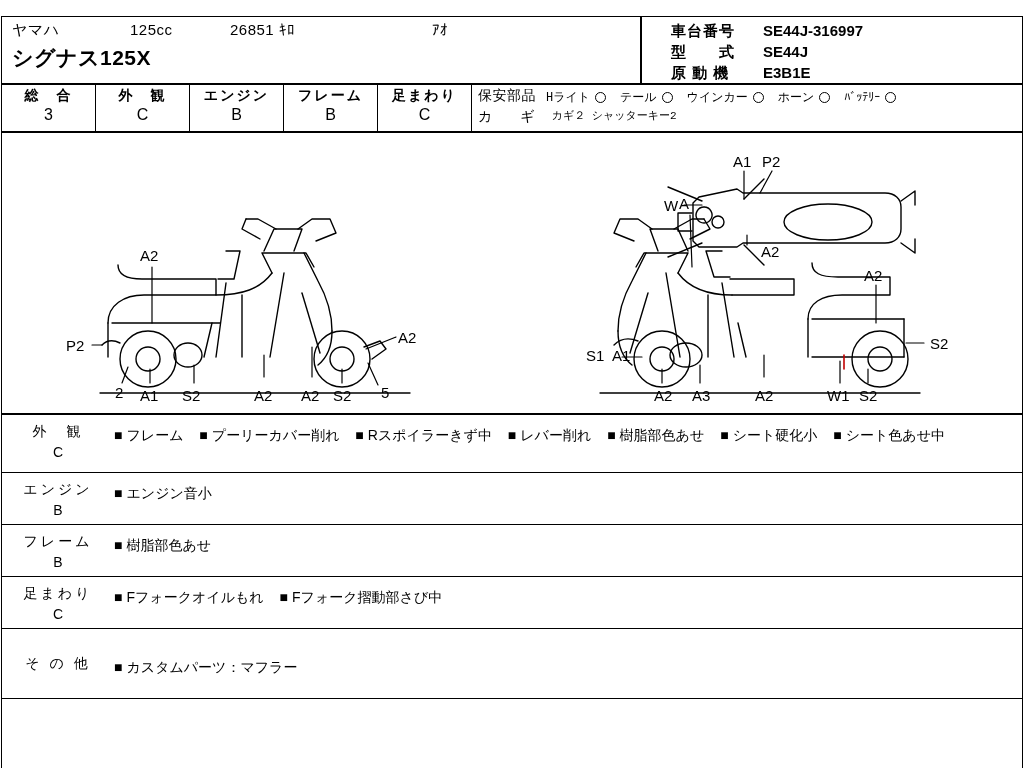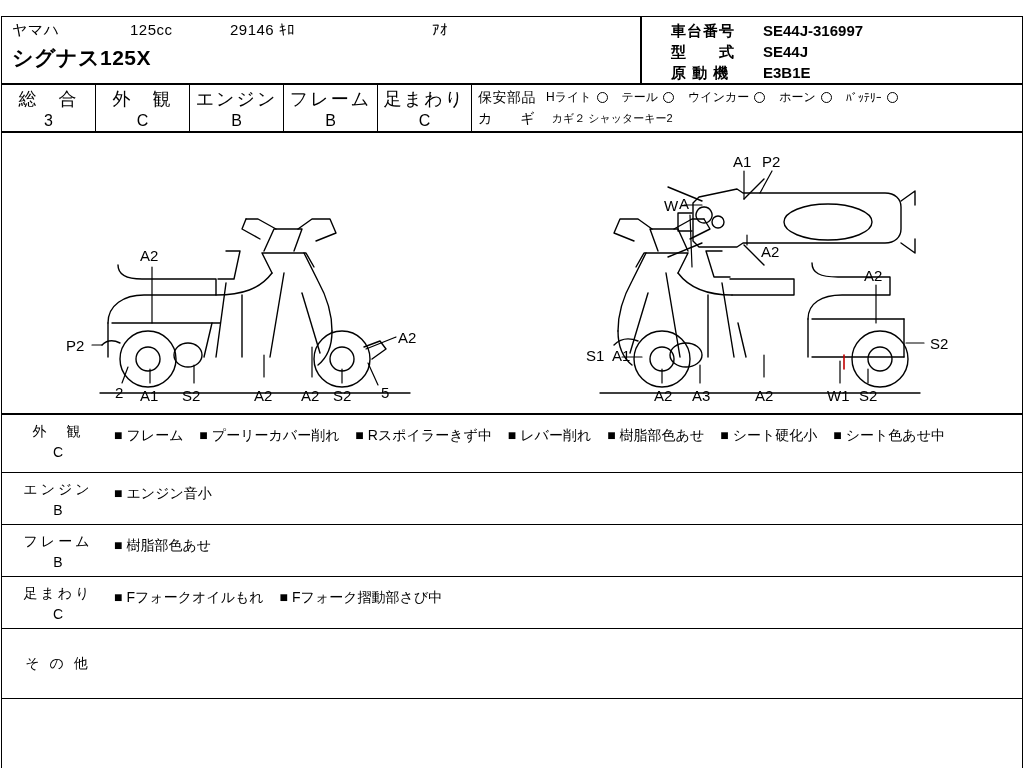--- a/index.html
+++ b/index.html
@@ -75,45 +75,46 @@
     border-bottom: 2px solid #000;
     box-sizing: border-box;
   }
   .grade-cell {
     border-right: 1px solid #000;
     box-sizing: border-box;
     text-align: center;
     padding-top: 2px;
   }
   .grade-cell .g-label {
-    font-size: 18px;
+    font-size: 14px;
     letter-spacing: 2px;
     display: block;
+    font-weight: bold;
   }
   .grade-cell .g-value {
     font-size: 16px;
     display: block;
     margin-top: 1px;
   }
   .gc-total  { width: 94px; }
   .gc-exterior { width: 94px; }
   .gc-engine { width: 94px; }
   .gc-frame  { width: 94px; }
   .gc-susp   { width: 94px; }
 
   .equip {
     flex: 1;
     box-sizing: border-box;
     padding: 2px 0 0 6px;
     font-size: 13px;
   }
   .equip-row {
     display: flex;
-    align-items: center;
     height: 21px;
+    font-family: Liberation Mono, monospace;
   }
   .equip-row .eq-title {
     font-size: 14px;
     margin-right: 10px;
     letter-spacing: 0.5px;
   }
   .equip-row .eq-title.sp { letter-spacing: 7px; }
   .eq-item {
     display: flex;
     align-items: center;
@@ -174,21 +175,21 @@
 </head>
 <body>
 
 <div class="sheet">
 
   <div class="header">
     <div class="header-left">
       <div class="hl-row1">
         <span class="hl-maker">ヤマハ</span>
         <span class="hl-disp">125cc</span>
-        <span class="hl-km">29146 ｷﾛ</span>
+        <span class="hl-km">26851 ｷﾛ</span>
         <span class="hl-color">ｱｵ</span>
       </div>
       <div class="hl-model">シグナス125X</div>
     </div>
     <div class="header-right">
       <div class="hr-row">
         <span class="hr-label">車台番号</span>
         <span class="hr-value">SE44J-316997</span>
       </div>
       <div class="hr-row">
@@ -443,17 +444,20 @@
     <div class="cond-text">
       <span class="item"><span class="bullet">■</span><span>Fフォークオイルもれ</span></span>
       <span class="item"><span class="bullet">■</span><span>Fフォーク摺動部さび中</span></span>
     </div>
   </div>
 
   <div class="cond-row r-other">
     <div class="cond-label">
       <span class="cl-name">そ の 他</span>
     </div>
+    <div class="cond-text">
+      <span class="item"><span class="bullet">■</span><span>カスタムパーツ：マフラー</span></span>
+    </div>
   </div>
 
   <div class="cond-row r-blank"></div>
 
 </div>
 
 </body></html>

